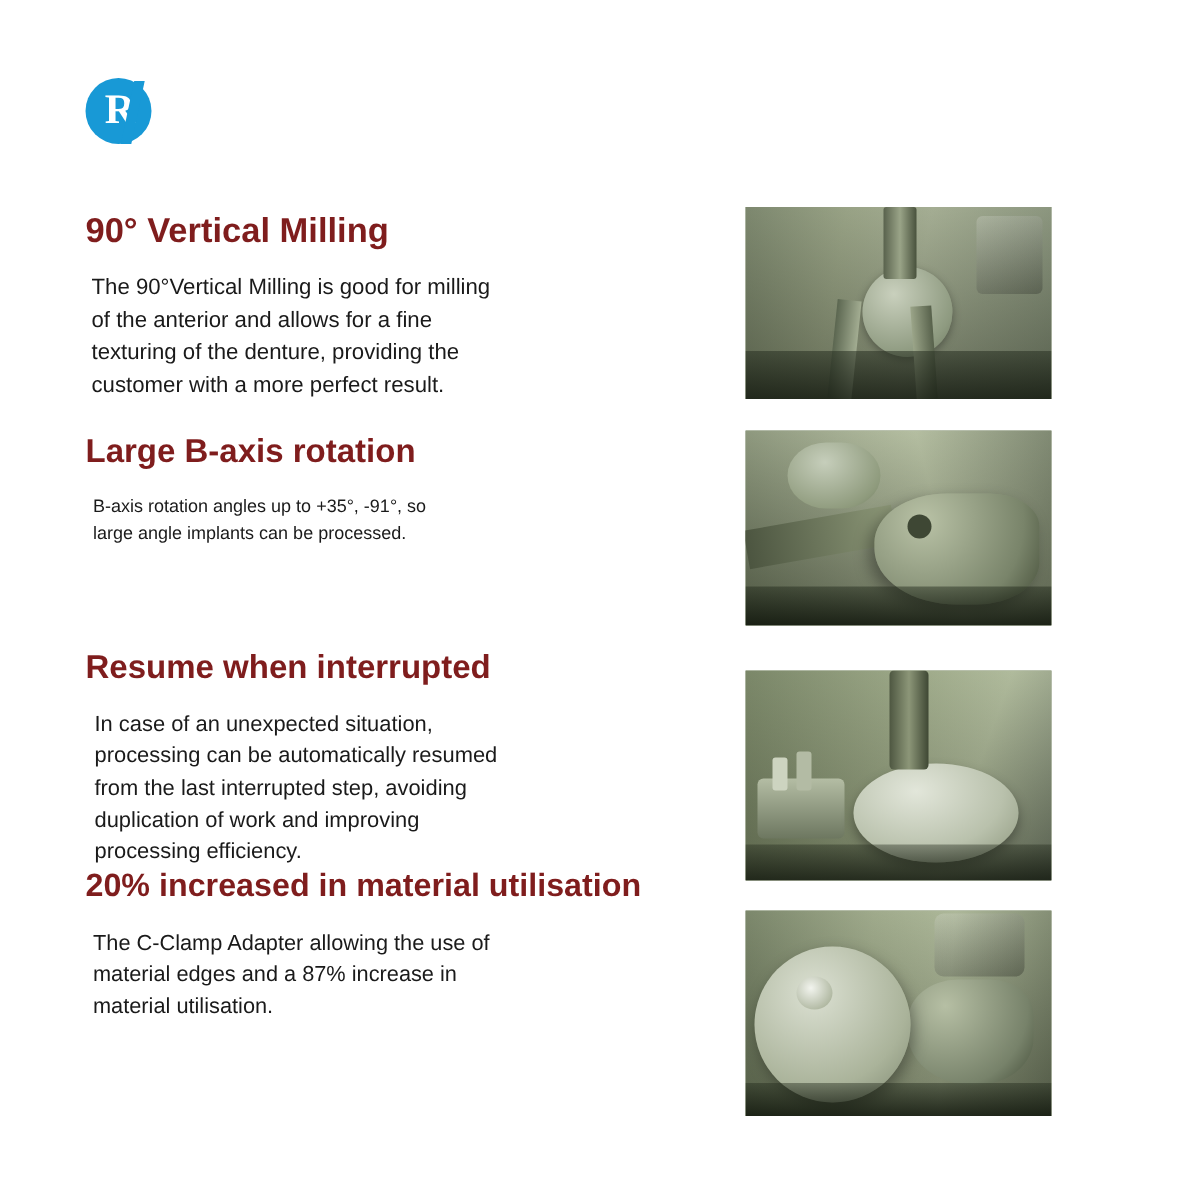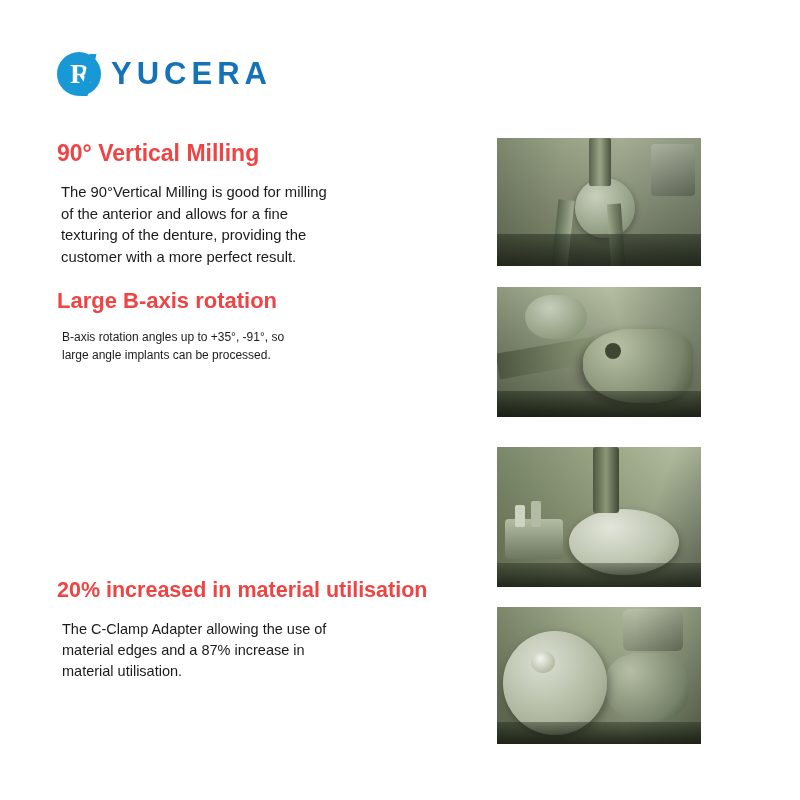--- a/index.html
+++ b/index.html
@@ -76,21 +76,21 @@
     letter-spacing: 5px;
   }
 
   
   .feature {
     position: absolute;
     left: 57px;
     width: 420px;
   }
   .feature-title {
-    color: #ef4444;
+    color: #7f1d1d;
     font-weight: bold;
     margin: 0 0 8px 0;
     line-height: 1.15;
   }
   .feature-body {
     color: #1a1a1a;
     font-size: 14.5px;
     line-height: 1.45;
     margin: 16px;
     white-space: pre-line;
@@ -268,37 +268,44 @@
 <body>
 
 <div class="page">
 
   <div class="logo">
     <div class="logo-mark">
       <div class="circle"></div>
       <div class="glyph">R</div>
       <div class="slash"></div>
     </div>
-    <div class="logo-text">YUCERA</div>
   </div>
 
   <div class="feature" id="feature-0">
     <h2 class="feature-title">90° Vertical Milling</h2>
     <p class="feature-body">The 90°Vertical Milling is good for milling
 of the anterior and allows for a fine
 texturing of the denture, providing the
 customer with a more perfect result.</p>
   </div>
 
   <div class="feature" id="feature-1">
     <h2 class="feature-title">Large B-axis rotation</h2>
     <p class="feature-body">B-axis rotation angles up to +35°, -91°, so
 large angle implants can be processed.</p>
   </div>
 
+  <div class="feature" id="feature-2">
+    <h2 class="feature-title">Resume when interrupted</h2>
+    <p class="feature-body">In case of an unexpected situation,
+processing can be automatically resumed
+from the last interrupted step, avoiding
+duplication of work and improving
+processing efficiency.</p>
+  </div>
 
   <div class="feature" id="feature-3">
     <h2 class="feature-title">20% increased in material utilisation</h2>
     <p class="feature-body">The C-Clamp Adapter allowing the use of
 material edges and a 87% increase in
 material utilisation.</p>
   </div>
 
   <div class="photo" id="photo-0">
     <div class="photo-inner">

